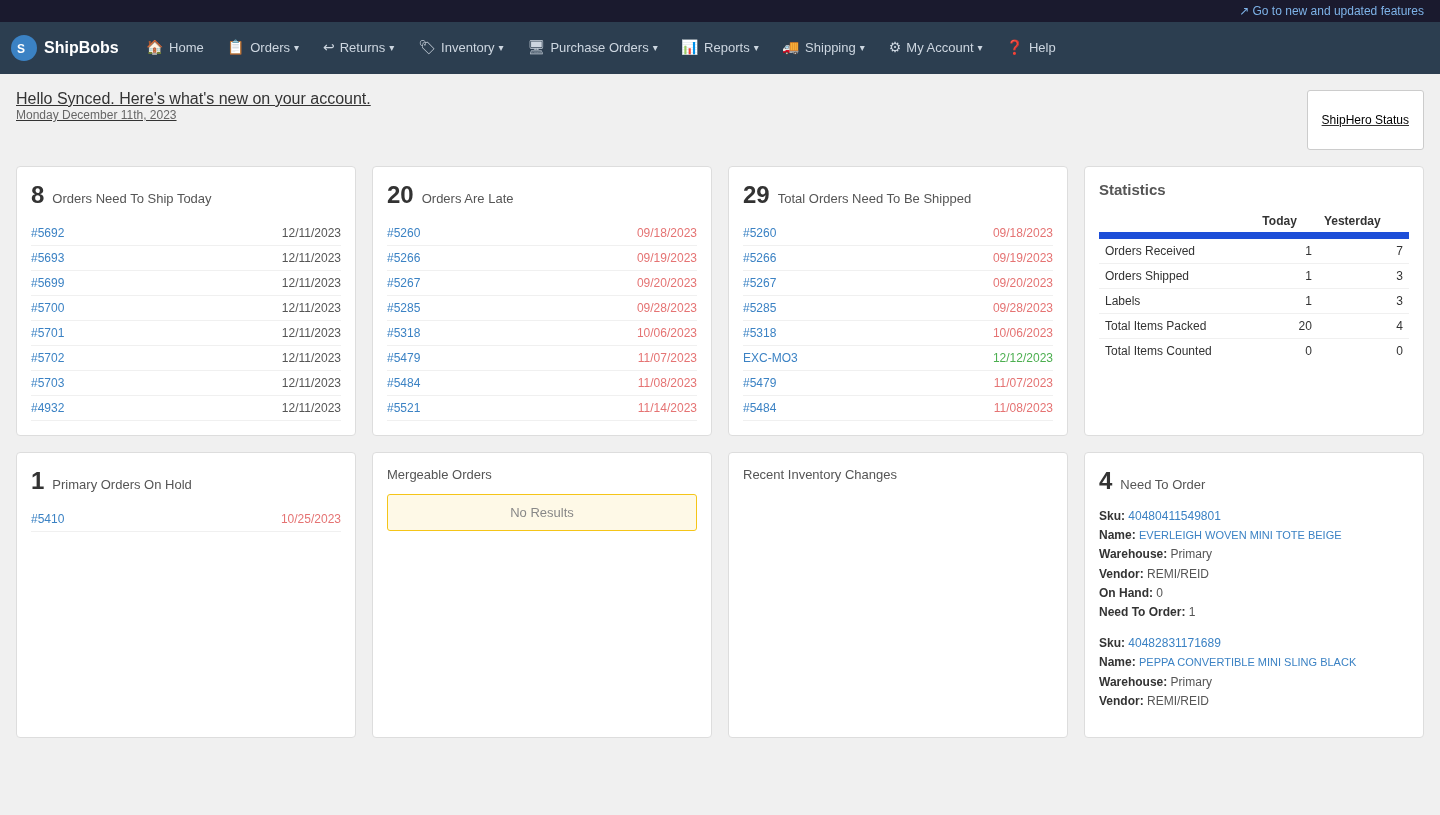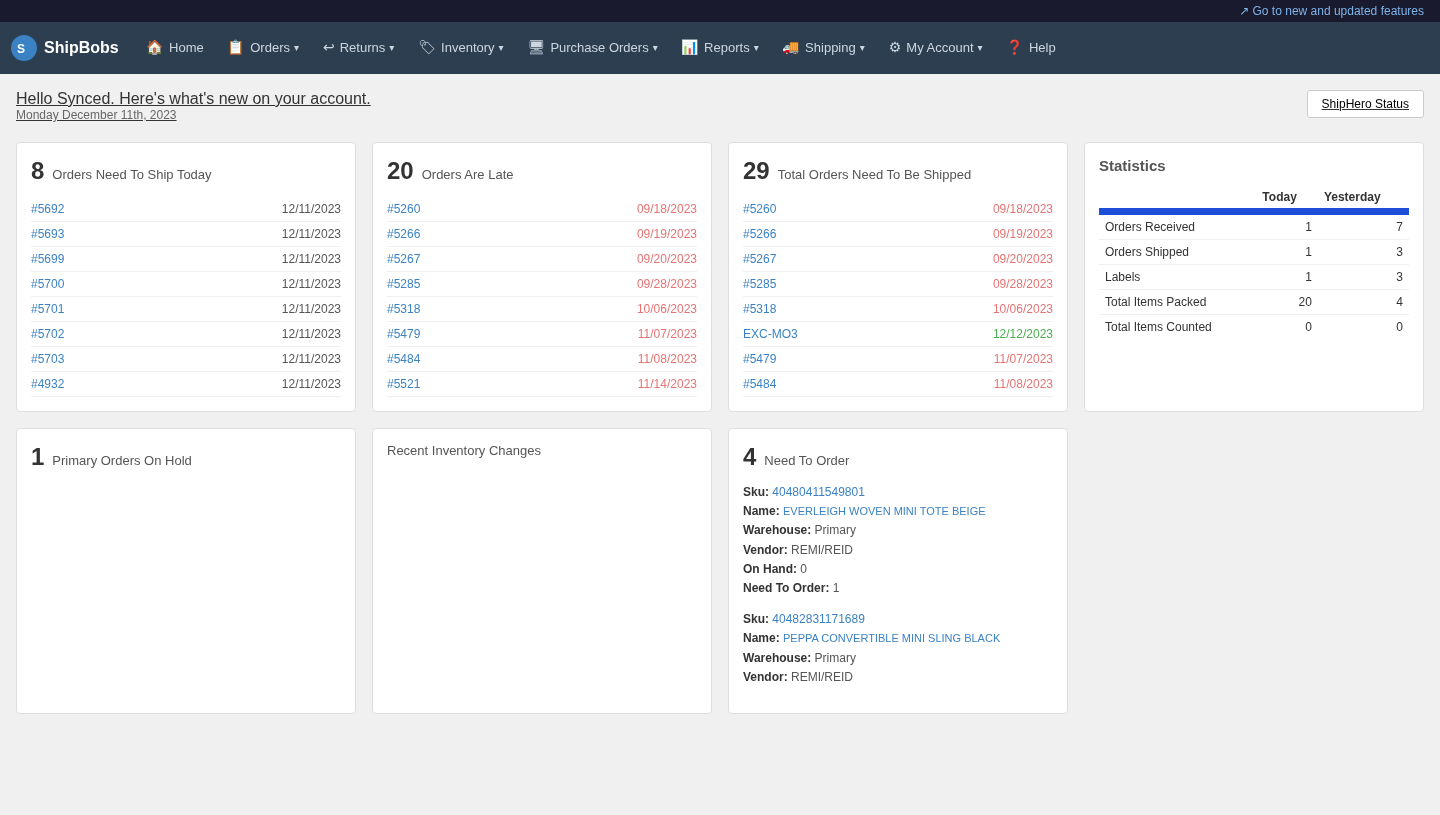--- a/index.html
+++ b/index.html
@@ -48,21 +48,21 @@
     
     .main { padding: 16px; }
     .greeting { margin-bottom: 4px; }
     .greeting h2 { font-size: 16px; font-weight: 500; }
     .greeting .date { color: #666; font-size: 12px; }
     .greeting-row { display: flex; justify-content: space-between; align-items: flex-start; margin-bottom: 16px; text-decoration: underline; }
 
     .shiphero-status-btn {
       background: #fff;
       border: 1px solid #ccc;
-      padding: 6px 14px;
+      padding: 22px 14px;
       border-radius: 3px;
       cursor: pointer;
       font-size: 12px;
       white-space: nowrap;
     }
 
     
     .dashboard-grid {
       display: grid;
       grid-template-columns: 1fr 1fr 1fr 1fr;
@@ -395,22 +395,34 @@
     </div>
   </div>
 
   <div class="dashboard-grid-bottom">
 
     <div class="card">
       <div class="card-title-row">
         <span class="card-number">1</span>
         <span class="card-title">Primary Orders On Hold</span>
       </div>
-    </div>
-
+      <div id="orders-hold-list">
+          <div class="order-row">
+            <a class="order-link" href="#">#5410</a>
+            <span class="order-date">10/25/2023</span>
+          </div>
+        </div>
+    </div>
+
+    <div class="card">
+      <div class="card-title-row">
+        <span class="card-title">Mergeable Orders</span>
+      </div>
+      <div class="no-results">No Results</div>
+    </div>
 
     <div class="card">
       <div class="card-title-row">
         <span class="card-title">Recent Inventory Changes</span>
       </div>
     </div>
 
     <div class="card scrollable-card">
       <div class="card-title-row">
         <span class="card-number">4</span>

